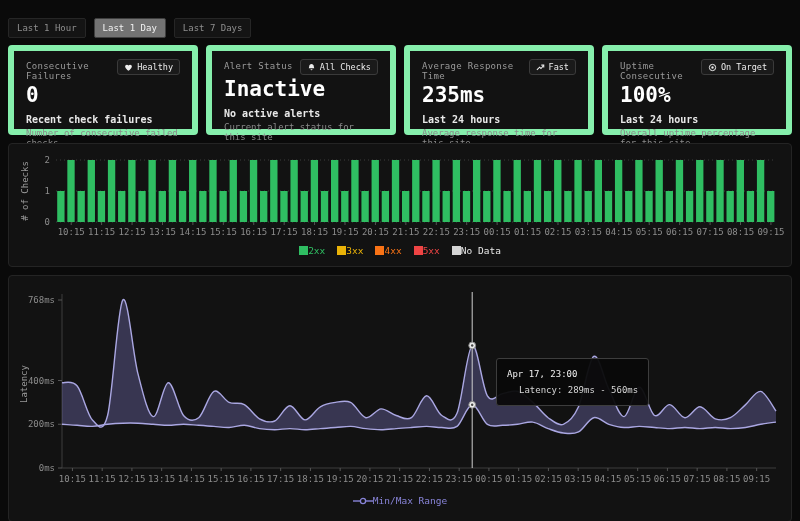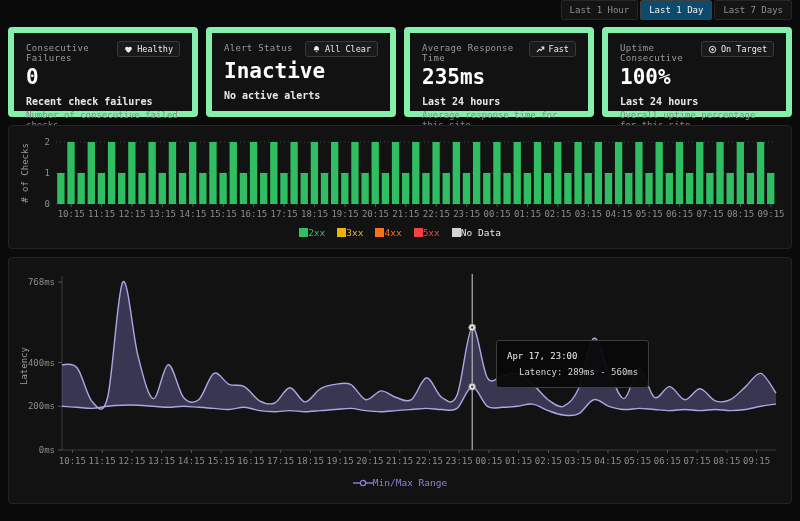--- a/index.html
+++ b/index.html
@@ -1,26 +1,26 @@
 <!DOCTYPE html>
 <html><head>
 <meta charset="utf-8">
 <style>
   html,body{margin:0;padding:0;}
   body{
     width:800px;height:521px;overflow:hidden;
     background:#0a0a0a;color:#e5e5e5;
     font-family:"DejaVu Sans Mono","Liberation Mono",monospace;
   }
-  .topbar{display:flex;justify-content:flex-end;gap:2px;padding:0 8px 7px;}
+  .topbar{display:flex;gap:8px;padding:18px 8px 7px;}
   .range-btn{
     font-family:inherit;font-size:9px;padding:4px 8px;cursor:pointer;
     background:#141414;color:#8f8f8f;border:1px solid #262626;border-radius:2px;
   }
-  .range-btn.active{background:#0c4a6e;color:#f2f2f2;border-color:#3f3f3f;}
+  .range-btn.active{background:#737373;color:#f2f2f2;border-color:#3f3f3f;}
   .stats{display:flex;gap:8px;padding:0 8px;}
   .card{
     flex:1;height:90px;box-sizing:border-box;
     background:#121212;border:6px solid #86efac;border-radius:4px;
     padding:8px 12px;
   }
   .card-head{display:flex;justify-content:space-between;align-items:flex-start;}
   .card-title{font-size:9px;color:#9a9a9a;letter-spacing:.3px;padding-top:2px;}
   .badge{
     display:inline-flex;align-items:center;gap:4px;
@@ -76,25 +76,26 @@
       <div class="card-desc">Number of consecutive failed checks</div>
     </div>
     <div class="card">
       <div class="card-head">
         <div class="card-title">Alert Status</div>
         <div class="badge">
           <svg viewBox="0 0 10 10">
             <path d="M5 1.1c1.5 0 2.4 1.1 2.5 2.5l.5 2.3H2l.5-2.3C2.6 2.2 3.5 1.1 5 1.1z" fill="currentColor"></path>
             <path d="M3.9 7a1.1 1.1 0 0 0 2.2 0z" fill="currentColor"></path>
           </svg>
-          <span>All Clear</span>
+          <span>All Checks</span>
         </div>
       </div>
       <div class="card-value">Inactive</div>
       <div class="card-sub">No active alerts</div>
+      <div class="card-desc">Current alert status for this site</div>
     </div>
     <div class="card">
       <div class="card-head">
         <div class="card-title">Average Response Time</div>
         <div class="badge">
           <svg viewBox="0 0 10 10">
             <path d="M1 7.6l3-3 1.5 1.5 3.1-3.4" stroke="currentColor" stroke-width="1.2" fill="none"></path>
             <path d="M5.9 2.4h2.7v2.7" stroke="currentColor" stroke-width="1.2" fill="none"></path>
           </svg>
           <span>Fast</span>

